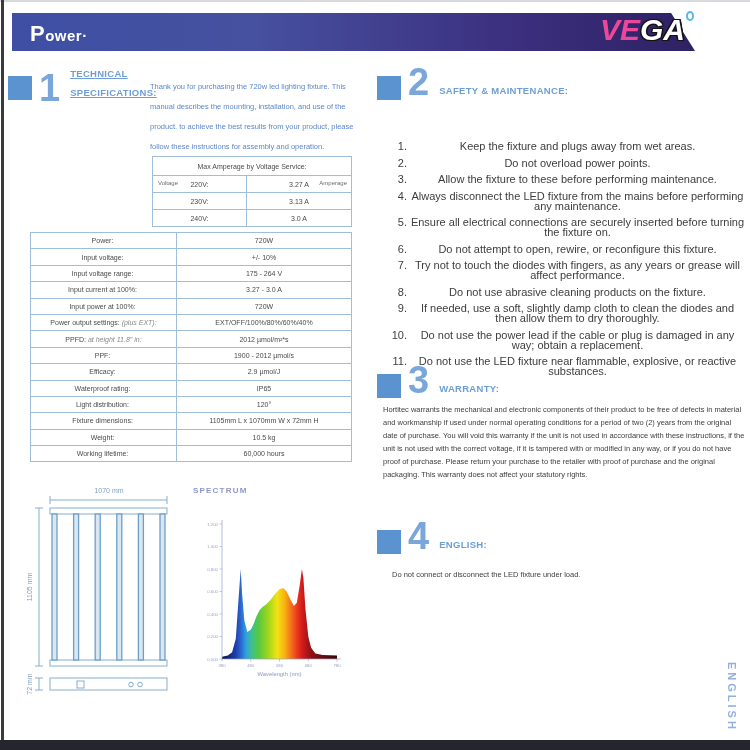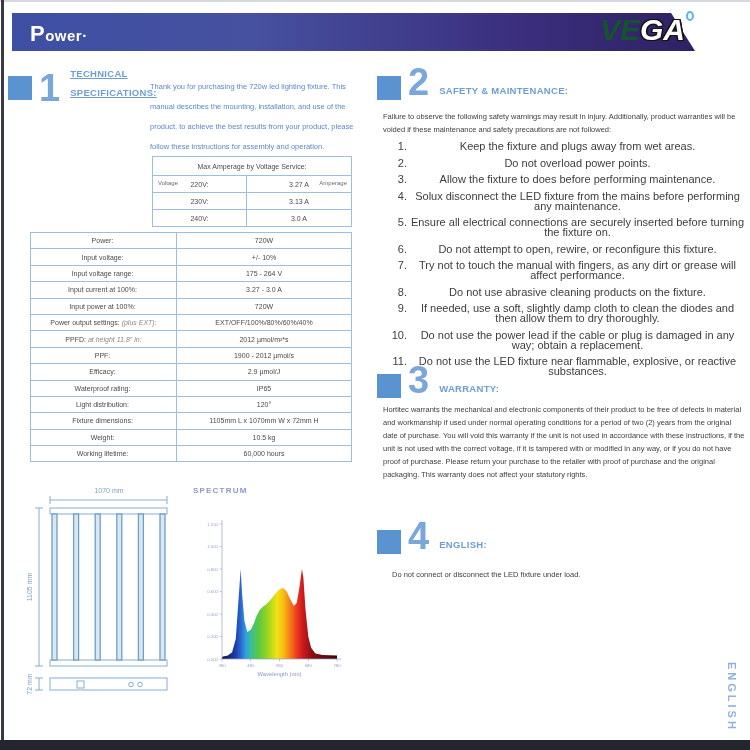--- a/index.html
+++ b/index.html
@@ -11,21 +11,21 @@
   .edge-left { position:absolute; left:1px; top:0; width:3px; height:750px; background:#3a3a42; }
   .edge-bottom { position:absolute; left:0; top:740px; width:750px; height:10px; background:#25252d; }
 
   
   .band { position:absolute; left:12px; top:13px; width:683px; height:38px;
           background:linear-gradient(90deg,#3e4fa4 0%,#46519f 35%,#3c3080 72%,#2e2163 100%);
           clip-path:polygon(0 0, 96.5% 0, 100% 100%, 0 100%); }
   .solux { position:absolute; left:30px; top:21px; color:#ffffff; font-weight:bold; font-size:15px; letter-spacing:0.5px; }
   .solux::first-letter { font-size:22px; }
   .vega { position:absolute; left:600px; top:13px; font-size:30px; font-weight:800; font-style:italic; letter-spacing:0px; white-space:nowrap; }
-  .vega .ve { color:#14532d;text-align:right; }
+  .vega .ve { color:#ec4899;text-align:right; }
   .vega .ga { color:#ffffff; text-shadow:-1.3px -1.3px 0 #141414, 1.3px -1.3px 0 #141414, -1.3px 1.3px 0 #141414, 1.3px 1.3px 0 #141414, -1.3px 0 0 #141414, 1.3px 0 0 #141414, 0 -1.3px 0 #141414, 0 1.3px 0 #141414;margin-top:32px; }
   .vega .ring { display:inline-block; width:8px; height:10px; border:2.5px solid #58b7e8; border-radius:50%; vertical-align:top; margin-left:1px; margin-top:-2px; }
 
   
   .sec { position:absolute; display:flex; align-items:flex-end; }
   .sq { width:24px; height:24px; background:#5b93d1; align-self:flex-start; margin-top:12px; }
   .num { font-size:38px; line-height:36px; font-weight:bold; color:#7aa6da; margin-left:7px; }
   .sec-title { font-size:9.5px; font-weight:bold; color:#6c9ed5; letter-spacing:0.3px; margin-left:10px; margin-bottom:4px; }
   .sec-title.wrap { width:95px; line-height:19px;text-decoration:underline; }
 
@@ -233,29 +233,28 @@
       <line x1="147" y1="145" x2="147" y2="147.5" stroke="#9aa2cc" stroke-width="0.6"></line>
       <text x="147" y="153" text-anchor="middle" font-size="4.3" fill="#9aa2cc">780</text>
       <text x="89.5" y="162" text-anchor="middle" font-size="5.8" fill="#8b94c8">Wavelength (nm)</text>
     </svg>
 
   <div class="sec" style="left:377px; top:64px;">
     <span class="sq"></span>
     <span class="num">2</span>
     <span class="sec-title">SAFETY &amp; MAINTENANCE:</span>
   </div>
-  <div class="para" style="left:383px; top:110px; width:362px;">Failure to observe the following safety warnings may result in injury. Additionally, product warranties will be voided if these maintenance and safety precautions are not followed:</div>
   <ol class="safety-list">
     <li>Keep the fixture and plugs away from wet areas.</li>
     <li>Do not overload power points.</li>
-    <li>Allow the fixture to does before performing maintenance.</li>
-    <li>Solux disconnect the LED fixture from the mains before performing any maintenance.</li>
+    <li>Allow the fixture to these before performing maintenance.</li>
+    <li>Always disconnect the LED fixture from the mains before performing any maintenance.</li>
     <li>Ensure all electrical connections are securely inserted before turning the fixture on.</li>
     <li>Do not attempt to open, rewire, or reconfigure this fixture.</li>
-    <li>Try not to touch the manual with fingers, as any dirt or grease will affect performance.</li>
+    <li>Try not to touch the diodes with fingers, as any years or grease will affect performance.</li>
     <li>Do not use abrasive cleaning products on the fixture.</li>
     <li>If needed, use a soft, slightly damp cloth to clean the diodes and then allow them to dry thoroughly.</li>
     <li>Do not use the power lead if the cable or plug is damaged in any way; obtain a replacement.</li>
     <li>Do not use the LED fixture near flammable, explosive, or reactive substances.</li>
   </ol>
 
   <div class="sec" style="left:377px; top:362px;">
     <span class="sq"></span>
     <span class="num">3</span>
     <span class="sec-title">WARRANTY:</span>

